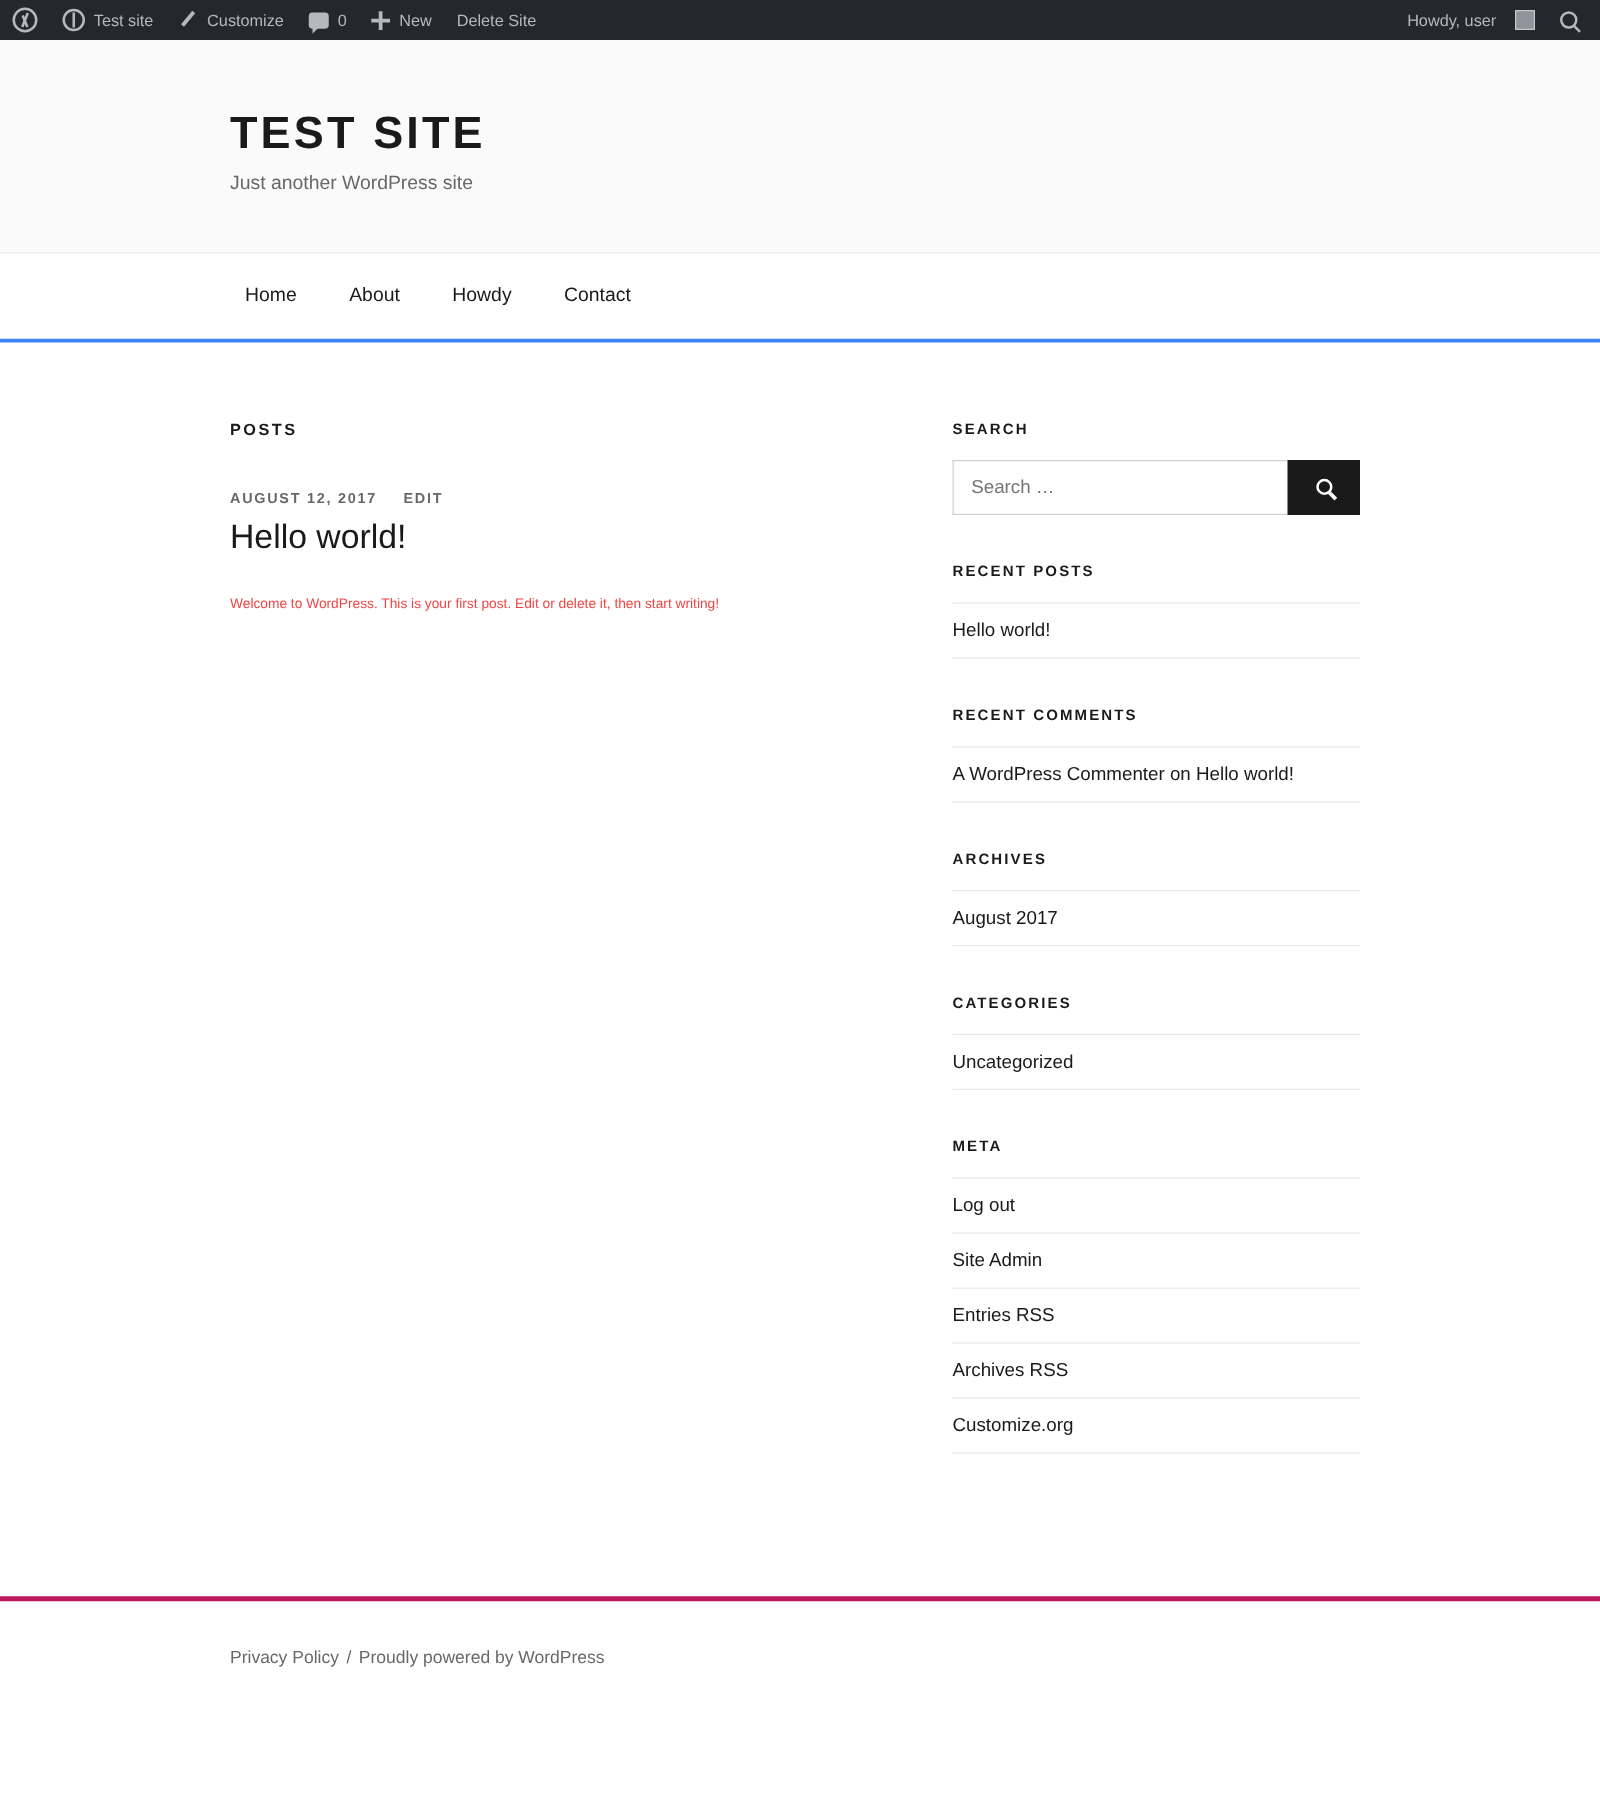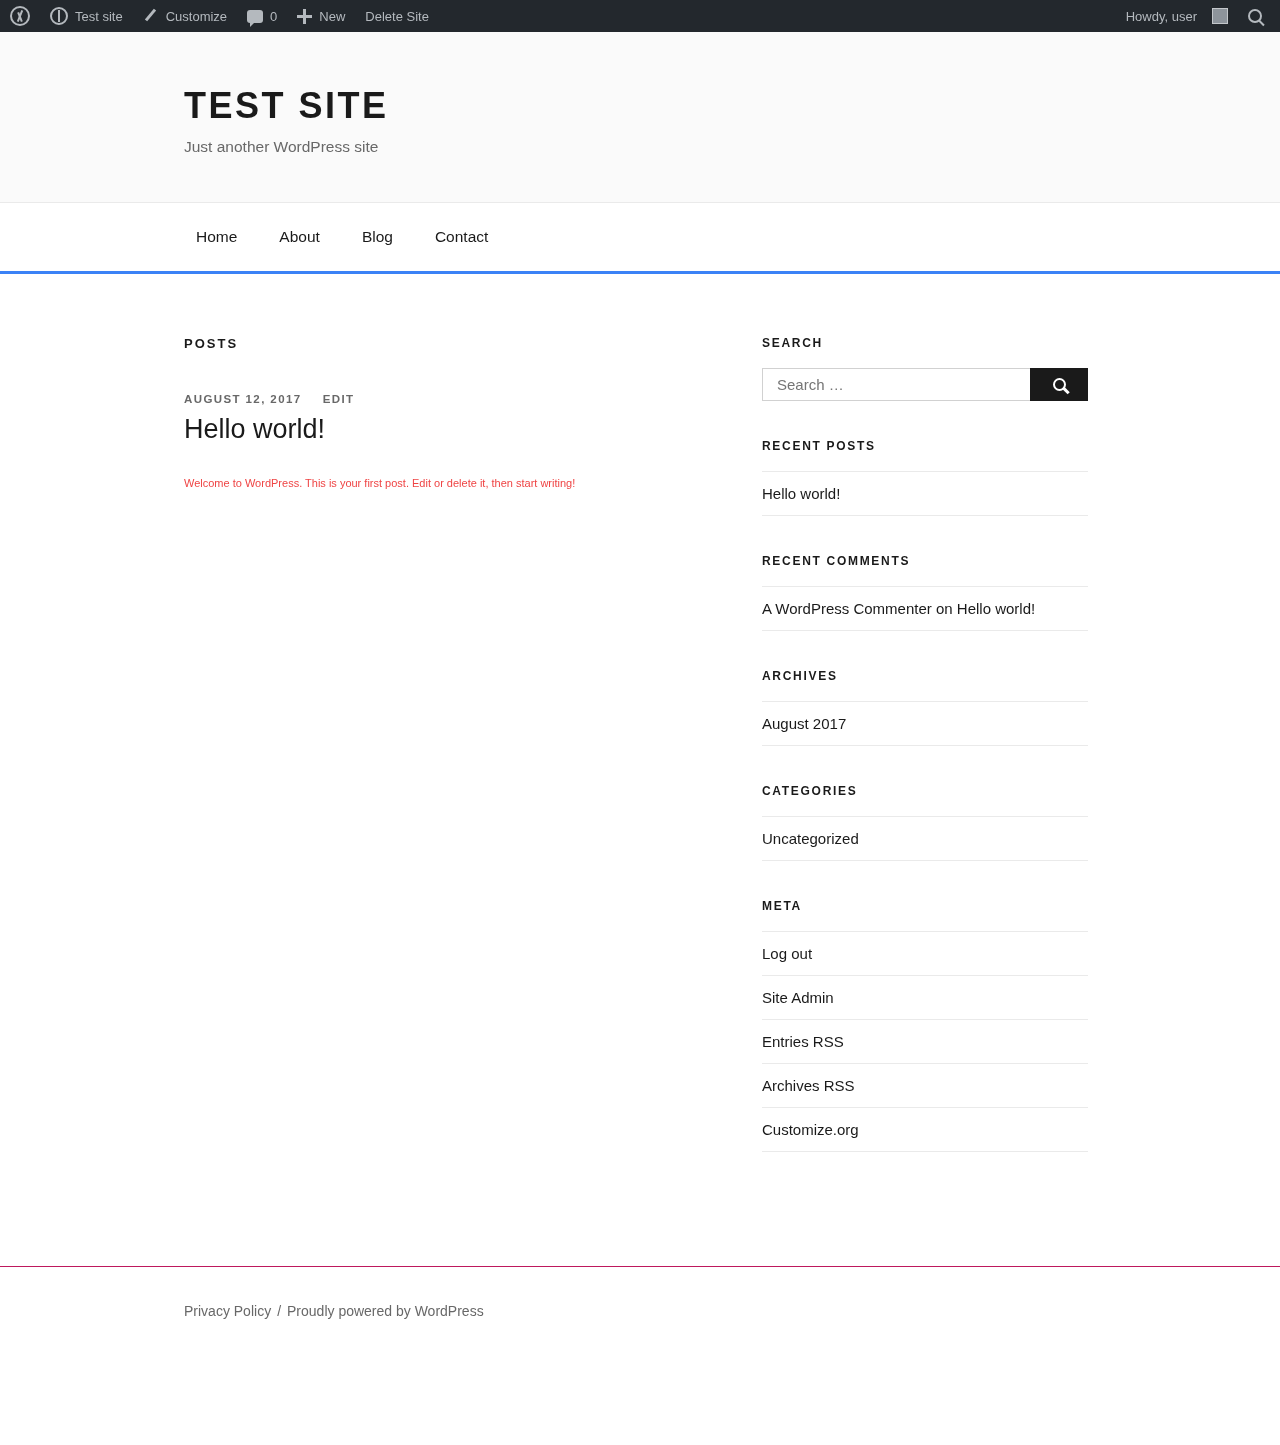--- a/index.html
+++ b/index.html
@@ -220,21 +220,21 @@
   .widget-title {
     font-size: 12px;
     font-weight: bold;
     letter-spacing: 1.7px;
     text-transform: uppercase;
     color: #1a1a1a;
     margin: 0 0 18px 0;
   }
   .searchform {
     display: flex;
-    height: 33px;
+    height: 44px;
   }
   .searchform input[type=text] {
     flex: 1 1 auto;
     border: 1px solid #d1d1d1;
     border-right: none;
     padding: 0 14px;
     font-size: 15px;
     font-family: "Liberation Sans", sans-serif;
     color: #686868;
     outline: none;
@@ -276,21 +276,21 @@
     font-size: 15px;
     color: #1a1a1a;
   }
   .widget ul li a {
     color: #1a1a1a;
     text-decoration: none;
   }
 
   
   .site-footer {
-    border-top: 1px solid #be185d;
+    border-top: 4px solid #be185d;
     margin-top: 76px;
     padding: 36px 0;
   }
   .footer-text {
     font-size: 14px;
     color: #686868;
   }
   .footer-text a { color: #686868; text-decoration: none; }
   .footer-sep { margin: 0 6px; }
 </style>
@@ -337,21 +337,21 @@
     <h1 class="site-title">TEST SITE</h1>
     <p class="site-desc">Just another WordPress site</p>
   </div>
 </header>
 
 <nav class="site-nav">
   <div class="wrap">
     <ul class="nav-list">
       <li><a href="#">Home</a></li>
       <li><a href="#">About</a></li>
-      <li><a href="#">Blog</a></li>
+      <li><a href="#">Howdy</a></li>
       <li><a href="#">Contact</a></li>
     </ul>
   </div>
 </nav>
 
 <div class="wrap">
   <div class="content-area">
 
     <main class="primary">
       <h2 class="posts-heading">Posts</h2>

